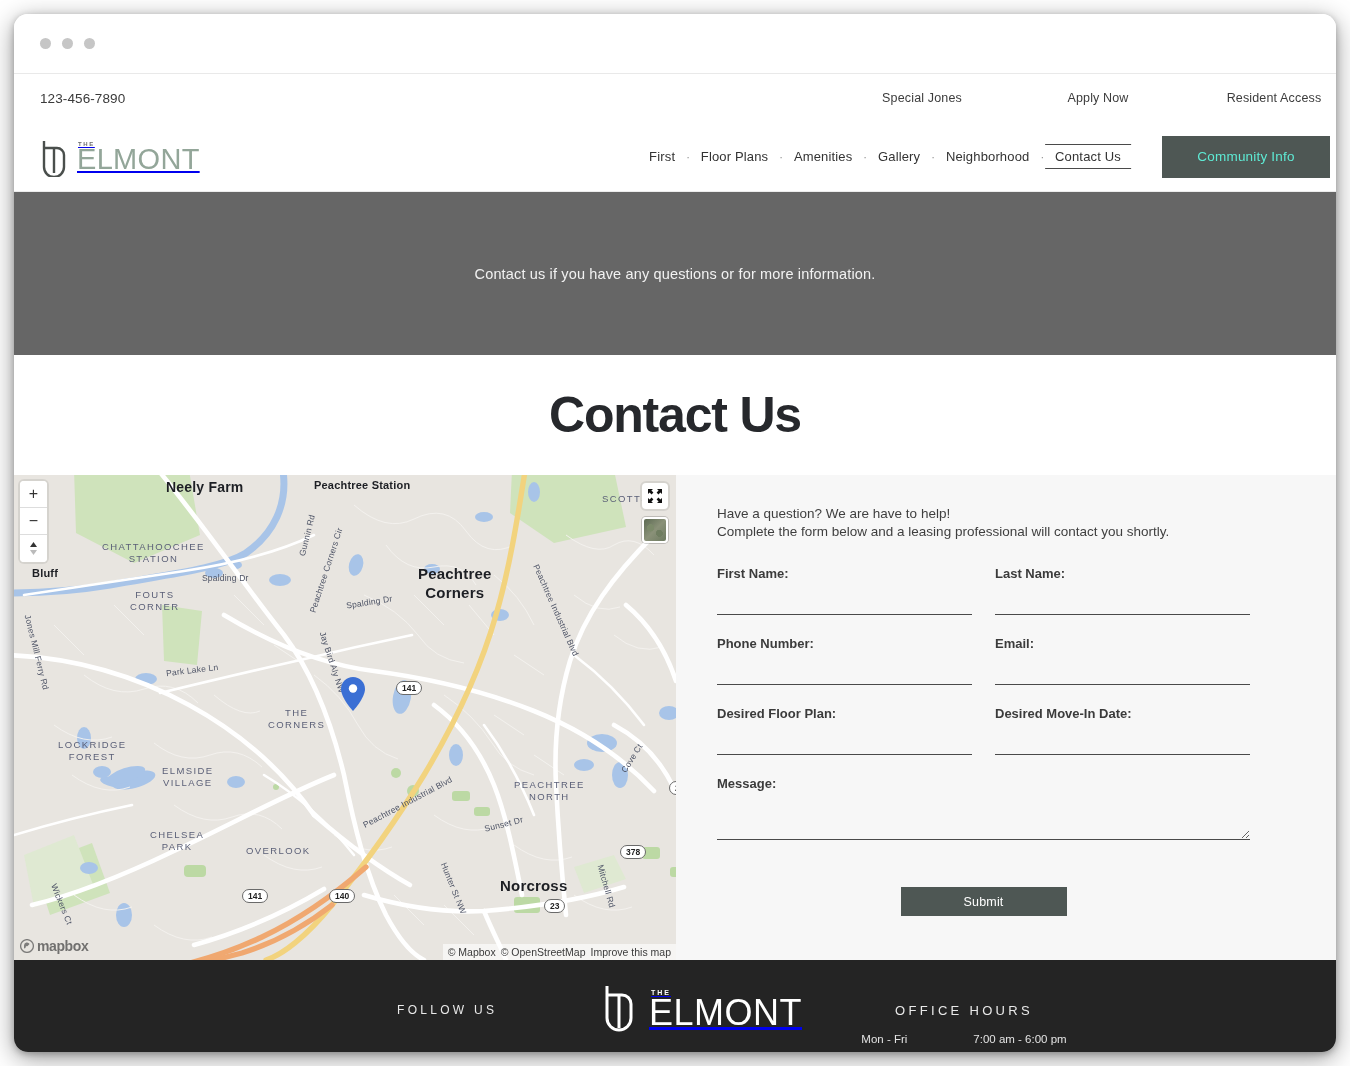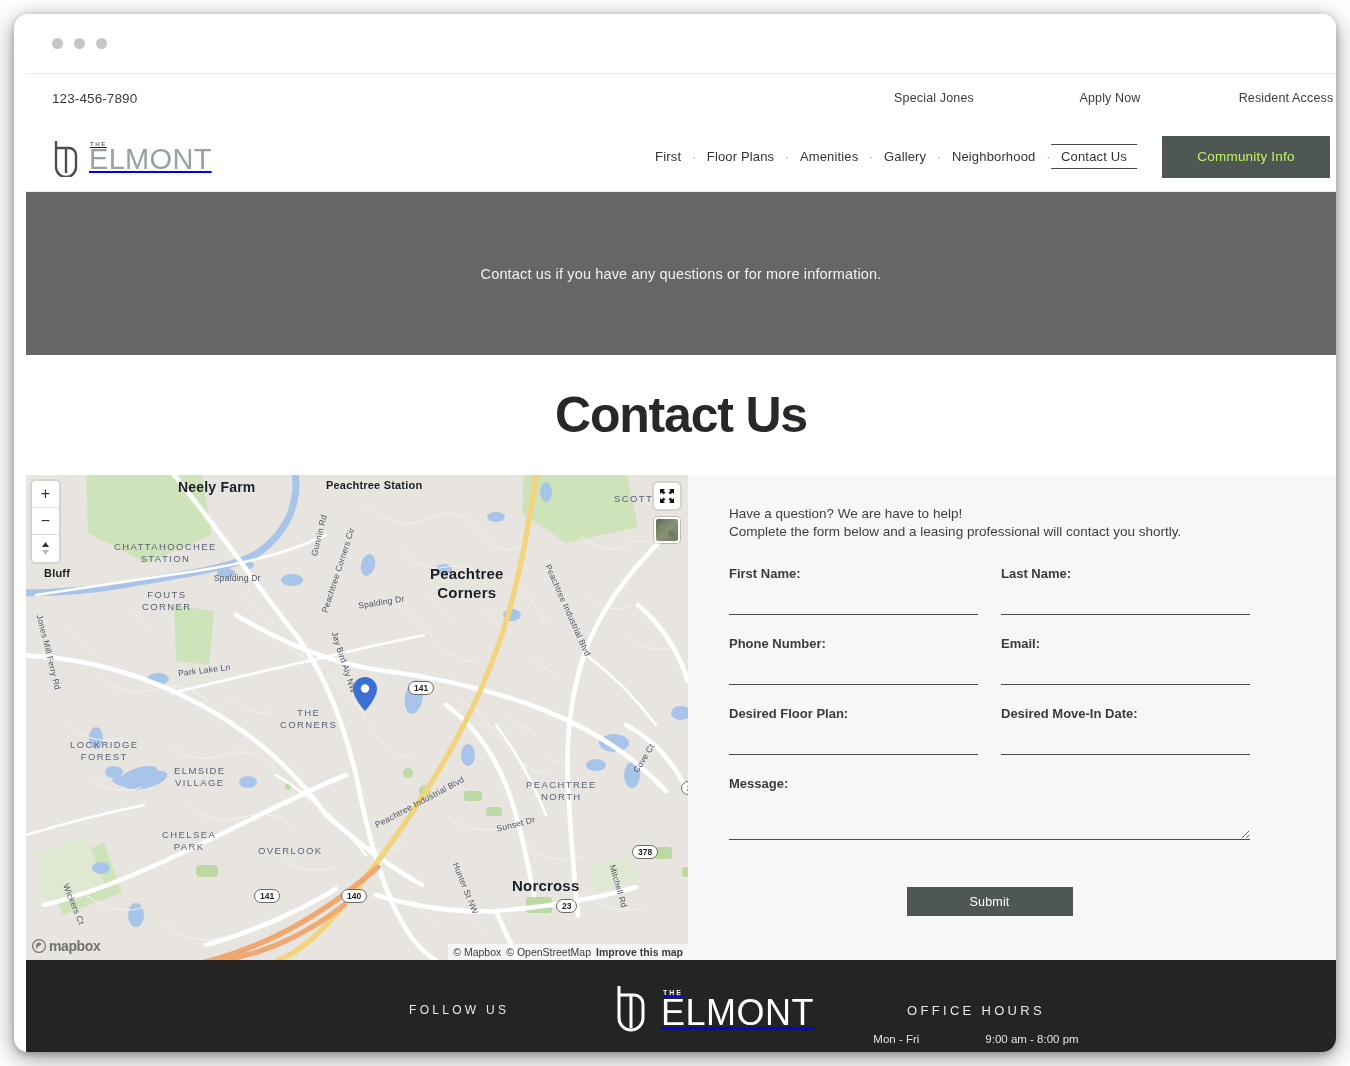--- a/index.html
+++ b/index.html
@@ -15,21 +15,20 @@
 
   
   #frame {
     position: absolute;
     left: 14px; top: 14px;
     width: 1322px; height: 1038px;
     background: #ffffff;
     border-radius: 14px;
     overflow: hidden;
     box-shadow: 0 6px 26px rgba(0,0,0,0.40), 0 2px 7px rgba(0,0,0,0.26);
-    padding-left: 12px;
   }
 
   
   #titlebar {
     height: 60px;
     background: #ffffff;
     border-bottom: 1px solid #e9e9e9;
     display: flex;
     align-items: center;
     padding-left: 26px;
@@ -125,21 +124,21 @@
     border-bottom: 1px solid #4a4a4a;
     padding: 4px 10px;
   }
   .nav-sep { font-size: 11px; color: #8e8e8e; padding: 0 1px; }
 
   #community-info-button {
     position: absolute;
     right: 6px;
     width: 168px; height: 42px;
     background: #4e5754;
-    color: #bef264;
+    color: #5eead4;
     font-size: 13.5px;
     border: none;
     cursor: pointer;
     letter-spacing: .2px;
     font-family: inherit;
   }
 
   
   #hero {
     height: 163px;
@@ -251,21 +250,21 @@
     position: absolute;
     right: 0; bottom: 0;
     background: rgba(255,255,255,0.62);
     font-size: 10.5px;
     color: #3b3b3b;
     padding: 2px 5px;
     z-index: 20;
     display: flex; gap: 5px;
   }
   #map-attribution a { color: #3b3b3b; text-decoration: none; }
-  #improve-map-link { font-weight: 700; }
+  #improve-map-link { font-weight: 400; }
 
   .map-marker { position: absolute; z-index: 15; }
 
   .map-label {
     position: absolute;
     font-size: 9.5px;
     color: #5a5f77;
     letter-spacing: 1.4px;
     white-space: nowrap;
     text-align: center;
@@ -733,18 +732,18 @@
       <span class="logo-text-wrap">
         <span class="footer-logo-the">THE</span>
         <span class="footer-logo-word">ELMONT</span>
       </span>
     </a>
 
     <div id="office-hours-block">
       <span id="office-hours-heading">OFFICE HOURS</span>
       <div id="office-hours-row">
         <span>Mon - Fri</span>
-        <span>9:00 am - 8:00 pm</span>
+        <span>7:00 am - 6:00 pm</span>
       </div>
     </div>
   </footer>
 
 </div>
 
 </body></html>

